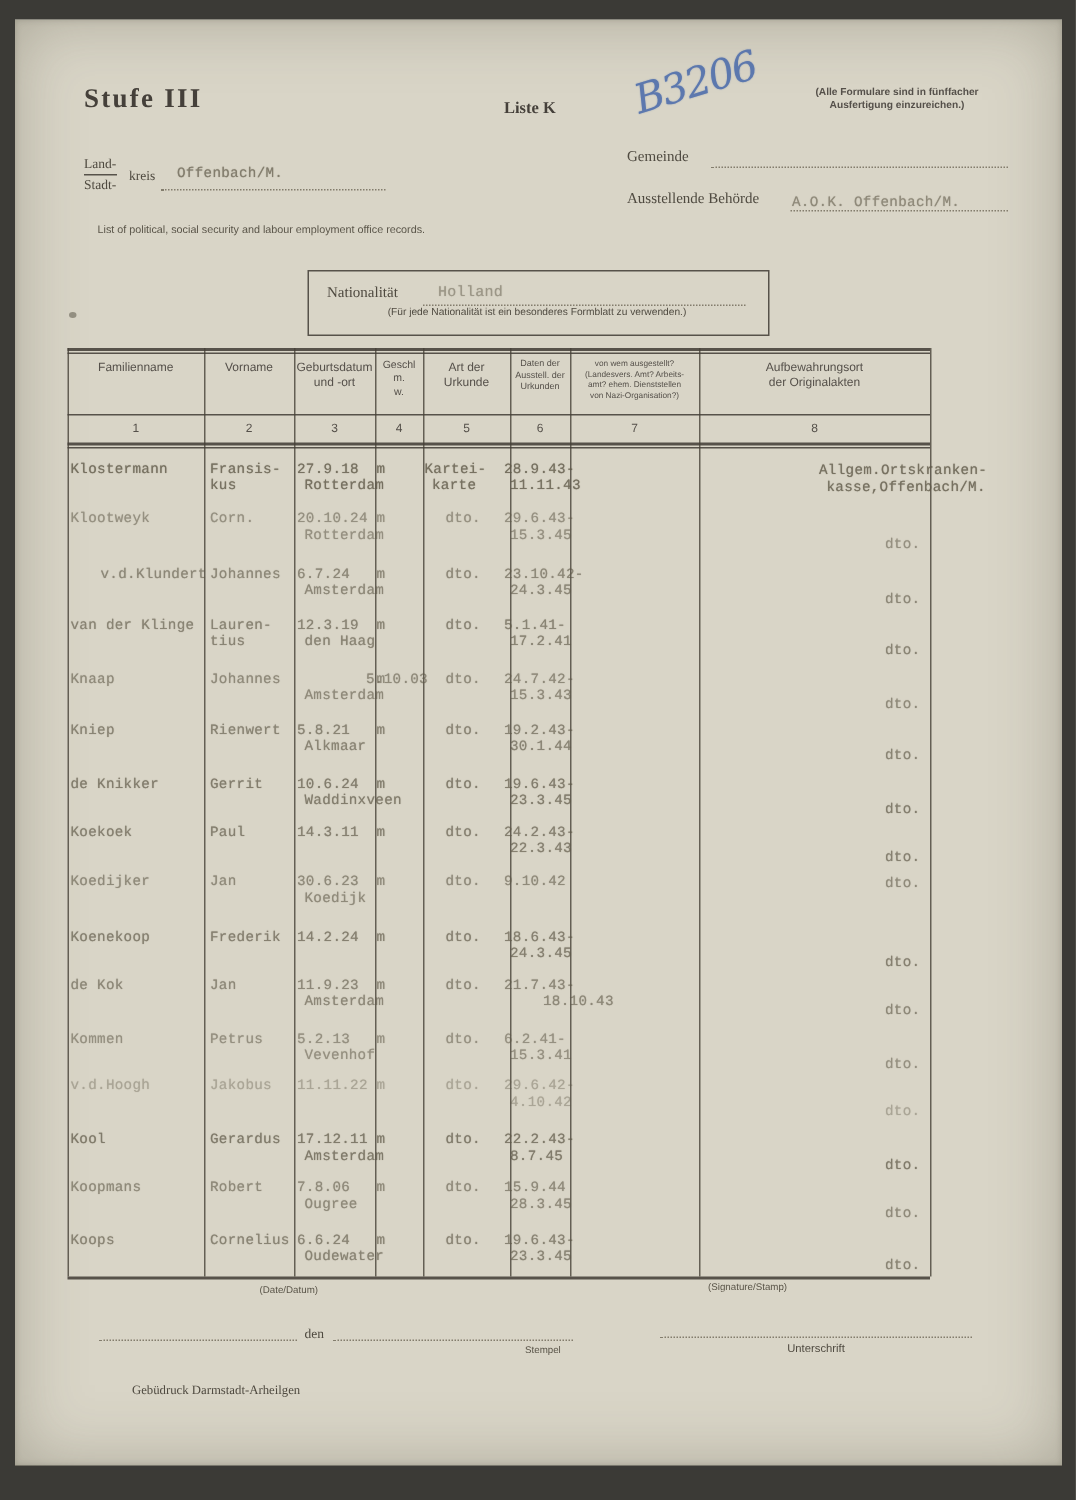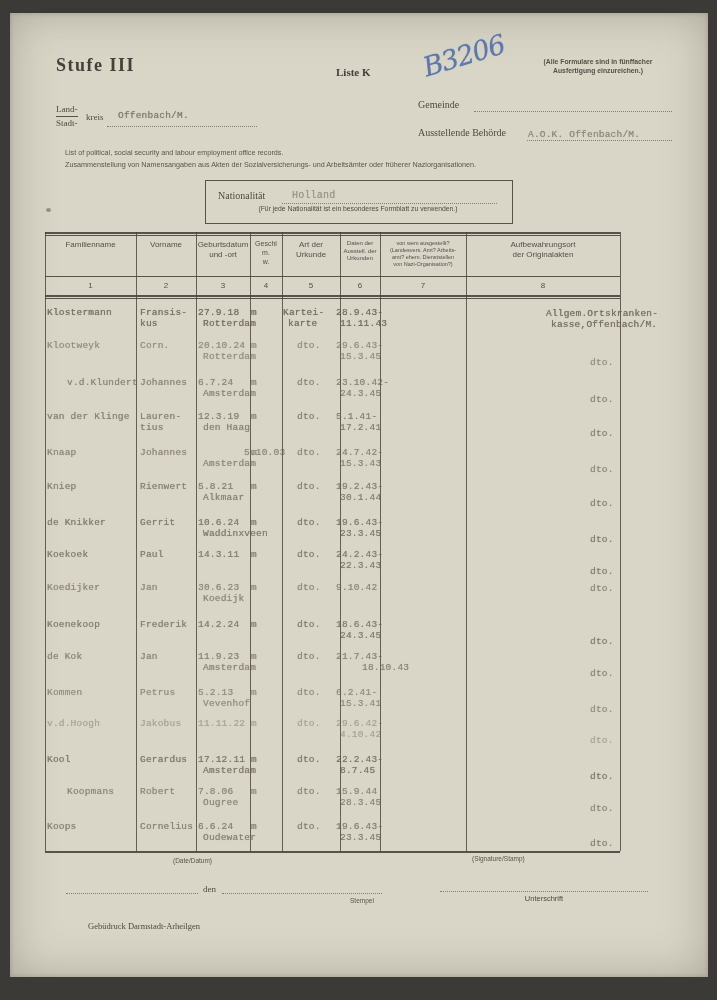--- a/index.html
+++ b/index.html
@@ -54,21 +54,20 @@
   <div class="dots" style="left:107px;top:125px;width:150px;"></div>
   <div class="tw" style="left:118px;top:110px;opacity:0.7;">Offenbach/M.</div>
 
   <div class="print" style="left:418px;top:99px;font-size:10px;">Gemeinde</div>
   <div class="dots" style="left:474px;top:110px;width:198px;"></div>
   <div class="print" style="left:418px;top:127px;font-size:10px;">Ausstellende Behörde</div>
   <div class="dots" style="left:527px;top:139px;width:145px;"></div>
   <div class="tw" style="left:528px;top:129px;opacity:0.6;">A.O.K. Offenbach/M.</div>
 
   <div class="print smalltxt sans" style="left:65px;top:148px;">List of political, social security and labour employment office records.</div>
-  <div class="print smalltxt sans" style="left:65px;top:160px;">Zusammenstellung von Namensangaben aus Akten der Sozialversicherungs- und Arbeitsämter oder früherer Naziorganisationen.</div>
 
   <div class="natbox"></div>
   <div class="print" style="left:218px;top:190px;font-size:10px;">Nationalität</div>
   <div class="dots" style="left:282px;top:202px;width:215px;"></div>
   <div class="tw" style="left:292px;top:190px;opacity:0.5;font-size:10px;">Holland</div>
   <div class="print sans" style="left:210px;top:205px;width:296px;text-align:center;font-size:6.8px;">(Für jede Nationalität ist ein besonderes Formblatt zu verwenden.)</div>
 
   <div class="blot" style="left:46px;top:208px;width:5px;height:4px;"></div>
 
   <div id="table-layer">
@@ -251,21 +250,21 @@
         <div class="tw" style="left:140px;top:754px;opacity:0.72;">Gerardus</div>
         <div class="tw" style="left:198px;top:754px;opacity:0.72;">17.12.11</div>
         <div class="tw" style="left:203px;top:765px;opacity:0.72;">Amsterdam</div>
         <div class="tw" style="left:251px;top:754px;opacity:0.72;">m</div>
         <div class="tw" style="left:297px;top:754px;opacity:0.72;">dto.</div>
         <div class="tw" style="left:336px;top:754px;opacity:0.72;">22.2.43-</div>
         <div class="tw" style="left:340px;top:765px;opacity:0.72;">8.7.45</div>
         <div class="tw" style="left:590px;top:771px;opacity:0.72;">dto.</div>
       </div>
       <div class="" style="position:absolute;left:0;top:0;">
-        <div class="tw" style="left:47px;top:786px;opacity:0.6;padding-left:20px;">Koopmans</div>
+        <div class="tw" style="left:47px;top:786px;opacity:0.6;">Koopmans</div>
         <div class="tw" style="left:140px;top:786px;opacity:0.6;">Robert</div>
         <div class="tw" style="left:198px;top:786px;opacity:0.6;">7.8.06</div>
         <div class="tw" style="left:203px;top:797px;opacity:0.6;">Ougree</div>
         <div class="tw" style="left:251px;top:786px;opacity:0.6;">m</div>
         <div class="tw" style="left:297px;top:786px;opacity:0.6;">dto.</div>
         <div class="tw" style="left:336px;top:786px;opacity:0.6;">15.9.44</div>
         <div class="tw" style="left:340px;top:797px;opacity:0.6;">28.3.45</div>
         <div class="tw" style="left:590px;top:803px;opacity:0.6;">dto.</div>
       </div>
       <div class="" style="position:absolute;left:0;top:0;">

